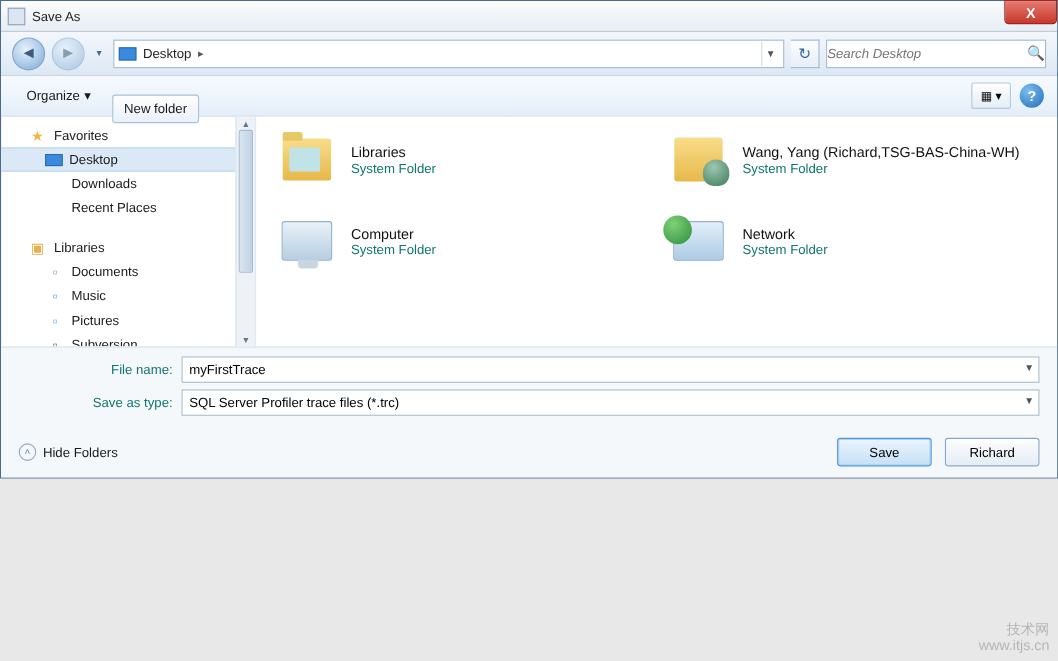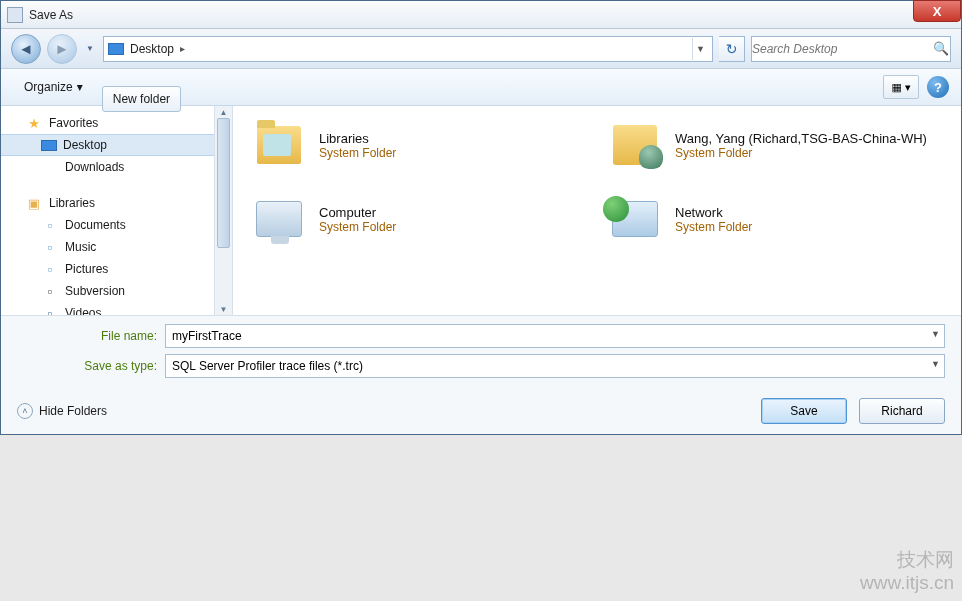--- a/index.html
+++ b/index.html
@@ -65,49 +65,49 @@
 .ico.svn { color: #4f4f4f; }
 .ico.vid { color: #3c6fa0; }
 
 
 .content { flex: 1; padding: 14px 18px; overflow: auto; background: #fff; }
 .items-grid { display: grid; grid-template-columns: 1fr 1fr; gap: 24px 20px; }
 .item { display: flex; align-items: center; gap: 12px; cursor: pointer; }
 .item .big-icon { width: 56px; height: 50px; display: flex; align-items: center; justify-content: center; }
 .item .meta { display: flex; flex-direction: column; }
 .item .name { font-size: 13px; color: #111; }
-.item .type { font-size: 12px; color: #a16207; }
+.item .type { font-size: 12px; color: #0f766e; }
 
 .big-lib { width: 44px; height: 38px; background: linear-gradient(#f9dd8b,#e7b849); border-radius: 3px 3px 2px 2px; position: relative; }
 .big-lib::before { content: ""; position: absolute; left: 0; top: -6px; width: 18px; height: 8px; background: #e7c866; border-radius: 2px 2px 0 0; }
 .big-lib::after { content: ""; position: absolute; left: 6px; top: 8px; width: 28px; height: 22px; background: #bfe3e7; border-radius: 2px; }
 .big-user { width: 44px; height: 40px; background: linear-gradient(#f9dd8b,#e7b849); border-radius: 3px; position: relative; }
 .big-user::after { content: ""; position: absolute; right: -6px; bottom: -4px; width: 24px; height: 24px; background: radial-gradient(circle at 40% 30%, #9dc7b0, #3d7a5d); border-radius: 50% 50% 40% 40%; }
 .big-comp { width: 46px; height: 36px; background: linear-gradient(#e9f1f8,#b7cee2); border: 1px solid #93b1cb; border-radius: 3px; position: relative; }
 .big-comp::after { content: ""; position: absolute; left: 14px; bottom: -8px; width: 18px; height: 8px; background: #c8d6e3; border-radius: 0 0 3px 3px; }
 .big-net { width: 46px; height: 36px; background: linear-gradient(#e3effa,#accbe5); border: 1px solid #8eb0ce; border-radius: 3px; position: relative; }
 .big-net::before { content: ""; position: absolute; left: -10px; top: -6px; width: 26px; height: 26px; background: radial-gradient(circle at 35% 30%, #7fd077, #2a8f3a); border-radius: 50%; }
 
 
 .form-area { border-top: 1px solid #d6e0ea; background: #f5f8fb; padding: 8px 16px 4px; }
 .form-row { display: flex; align-items: center; margin-bottom: 6px; gap: 8px; }
-.form-label { width: 140px; text-align: right; font-size: 12px; color: #4d7c0f; }
+.form-label { width: 140px; text-align: right; font-size: 12px; color: #0f766e; }
 .form-field { flex: 1; height: 24px; border: 1px solid #a6bdd2; background: #fff; font-size: 12px; padding: 0 6px; display: flex; align-items: center; position: relative; }
 .form-field .dd { position: absolute; right: 4px; top: 4px; font-size: 9px; color: #555; cursor: pointer; }
 .form-field input { border: none; outline: none; font-size: 12px; flex: 1; }
 
 
 .footer { height: 46px; background: #f5f8fb; display: flex; align-items: center; padding: 0 16px; gap: 12px; }
 .hide-toggle { display: flex; align-items: center; gap: 6px; font-size: 12px; color: #1a1a1a; cursor: pointer; }
 .hide-toggle .circ { width: 16px; height: 16px; border: 1px solid #8ca8c2; border-radius: 50%; display: flex; align-items: center; justify-content: center; font-size: 9px; color: #5b7a96; }
 .footer-spacer { flex: 1; }
 .btn { width: 86px; height: 26px; font-size: 12px; border: 1px solid #8aa8c5; border-radius: 3px; background: linear-gradient(#fdfefe,#e3ecf5); cursor: pointer; }
 .btn.primary { border-color: #4f94d4; background: linear-gradient(#eaf4fd,#c6e0f6); box-shadow: 0 0 0 1px #a7d1f2 inset; }
 
-.watermark { position: absolute; right: 8px; bottom: 6px; font-size: 19px; color: rgba(120,120,120,0.45); text-align: right; line-height: 1.2; pointer-events: none; }
+.watermark { position: absolute; right: 8px; bottom: 6px; font-size: 13px; color: rgba(120,120,120,0.45); text-align: right; line-height: 1.2; pointer-events: none; }
 </style>
 </head>
 <body>
 
 <div class="window">
 
   <div class="titlebar">
     <div class="app-icon"></div>
     <div class="title">Save As</div>
     <div class="close">
@@ -163,20 +163,24 @@
           </div>
           <div id="fav-items">
               <div class="tree-item selected">
                 <span class="ico desk"></span>
                 <span>Desktop</span>
               </div>
               <div class="tree-item">
                 <span class="ico dl"></span>
                 <span>Downloads</span>
               </div>
+              <div class="tree-item">
+                <span class="ico recent"></span>
+                <span>Recent Places</span>
+              </div>
             </div>
         </div>
 
         <div class="tree-group">
           <div class="tree-header">
             <span class="ico lib">▣</span>
             <span>Libraries</span>
           </div>
           <div id="lib-items">
               <div class="tree-item">

